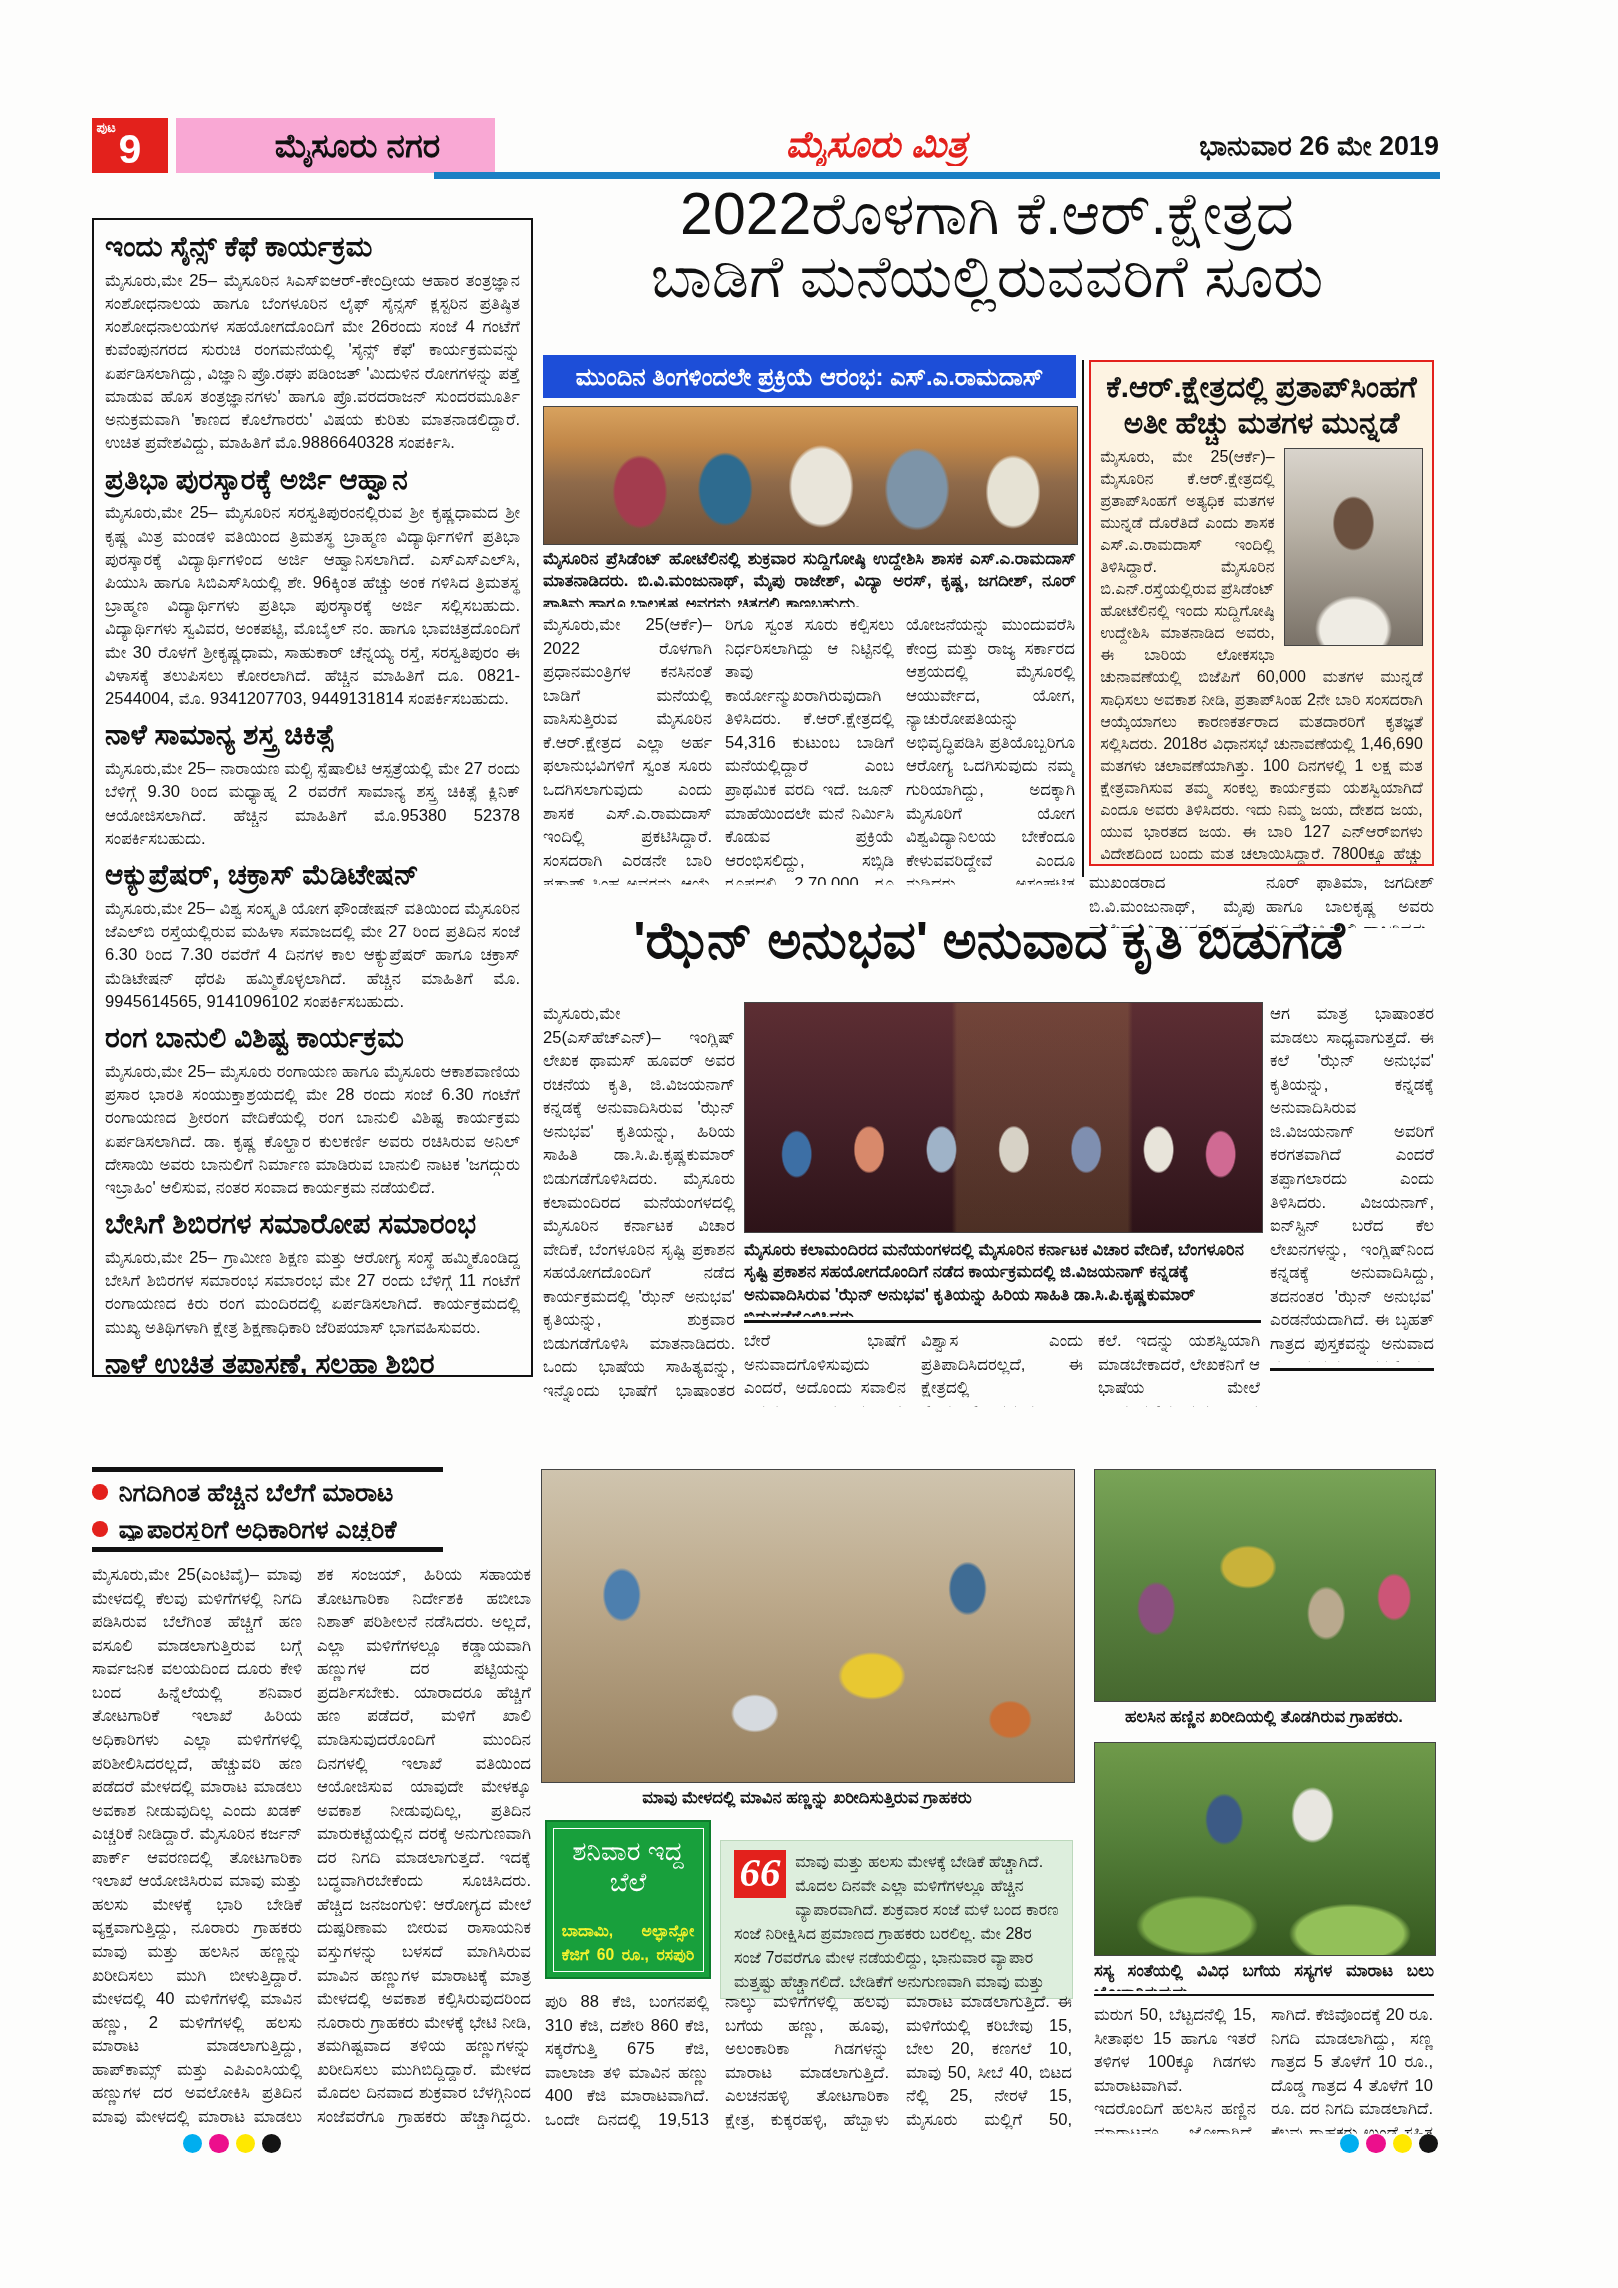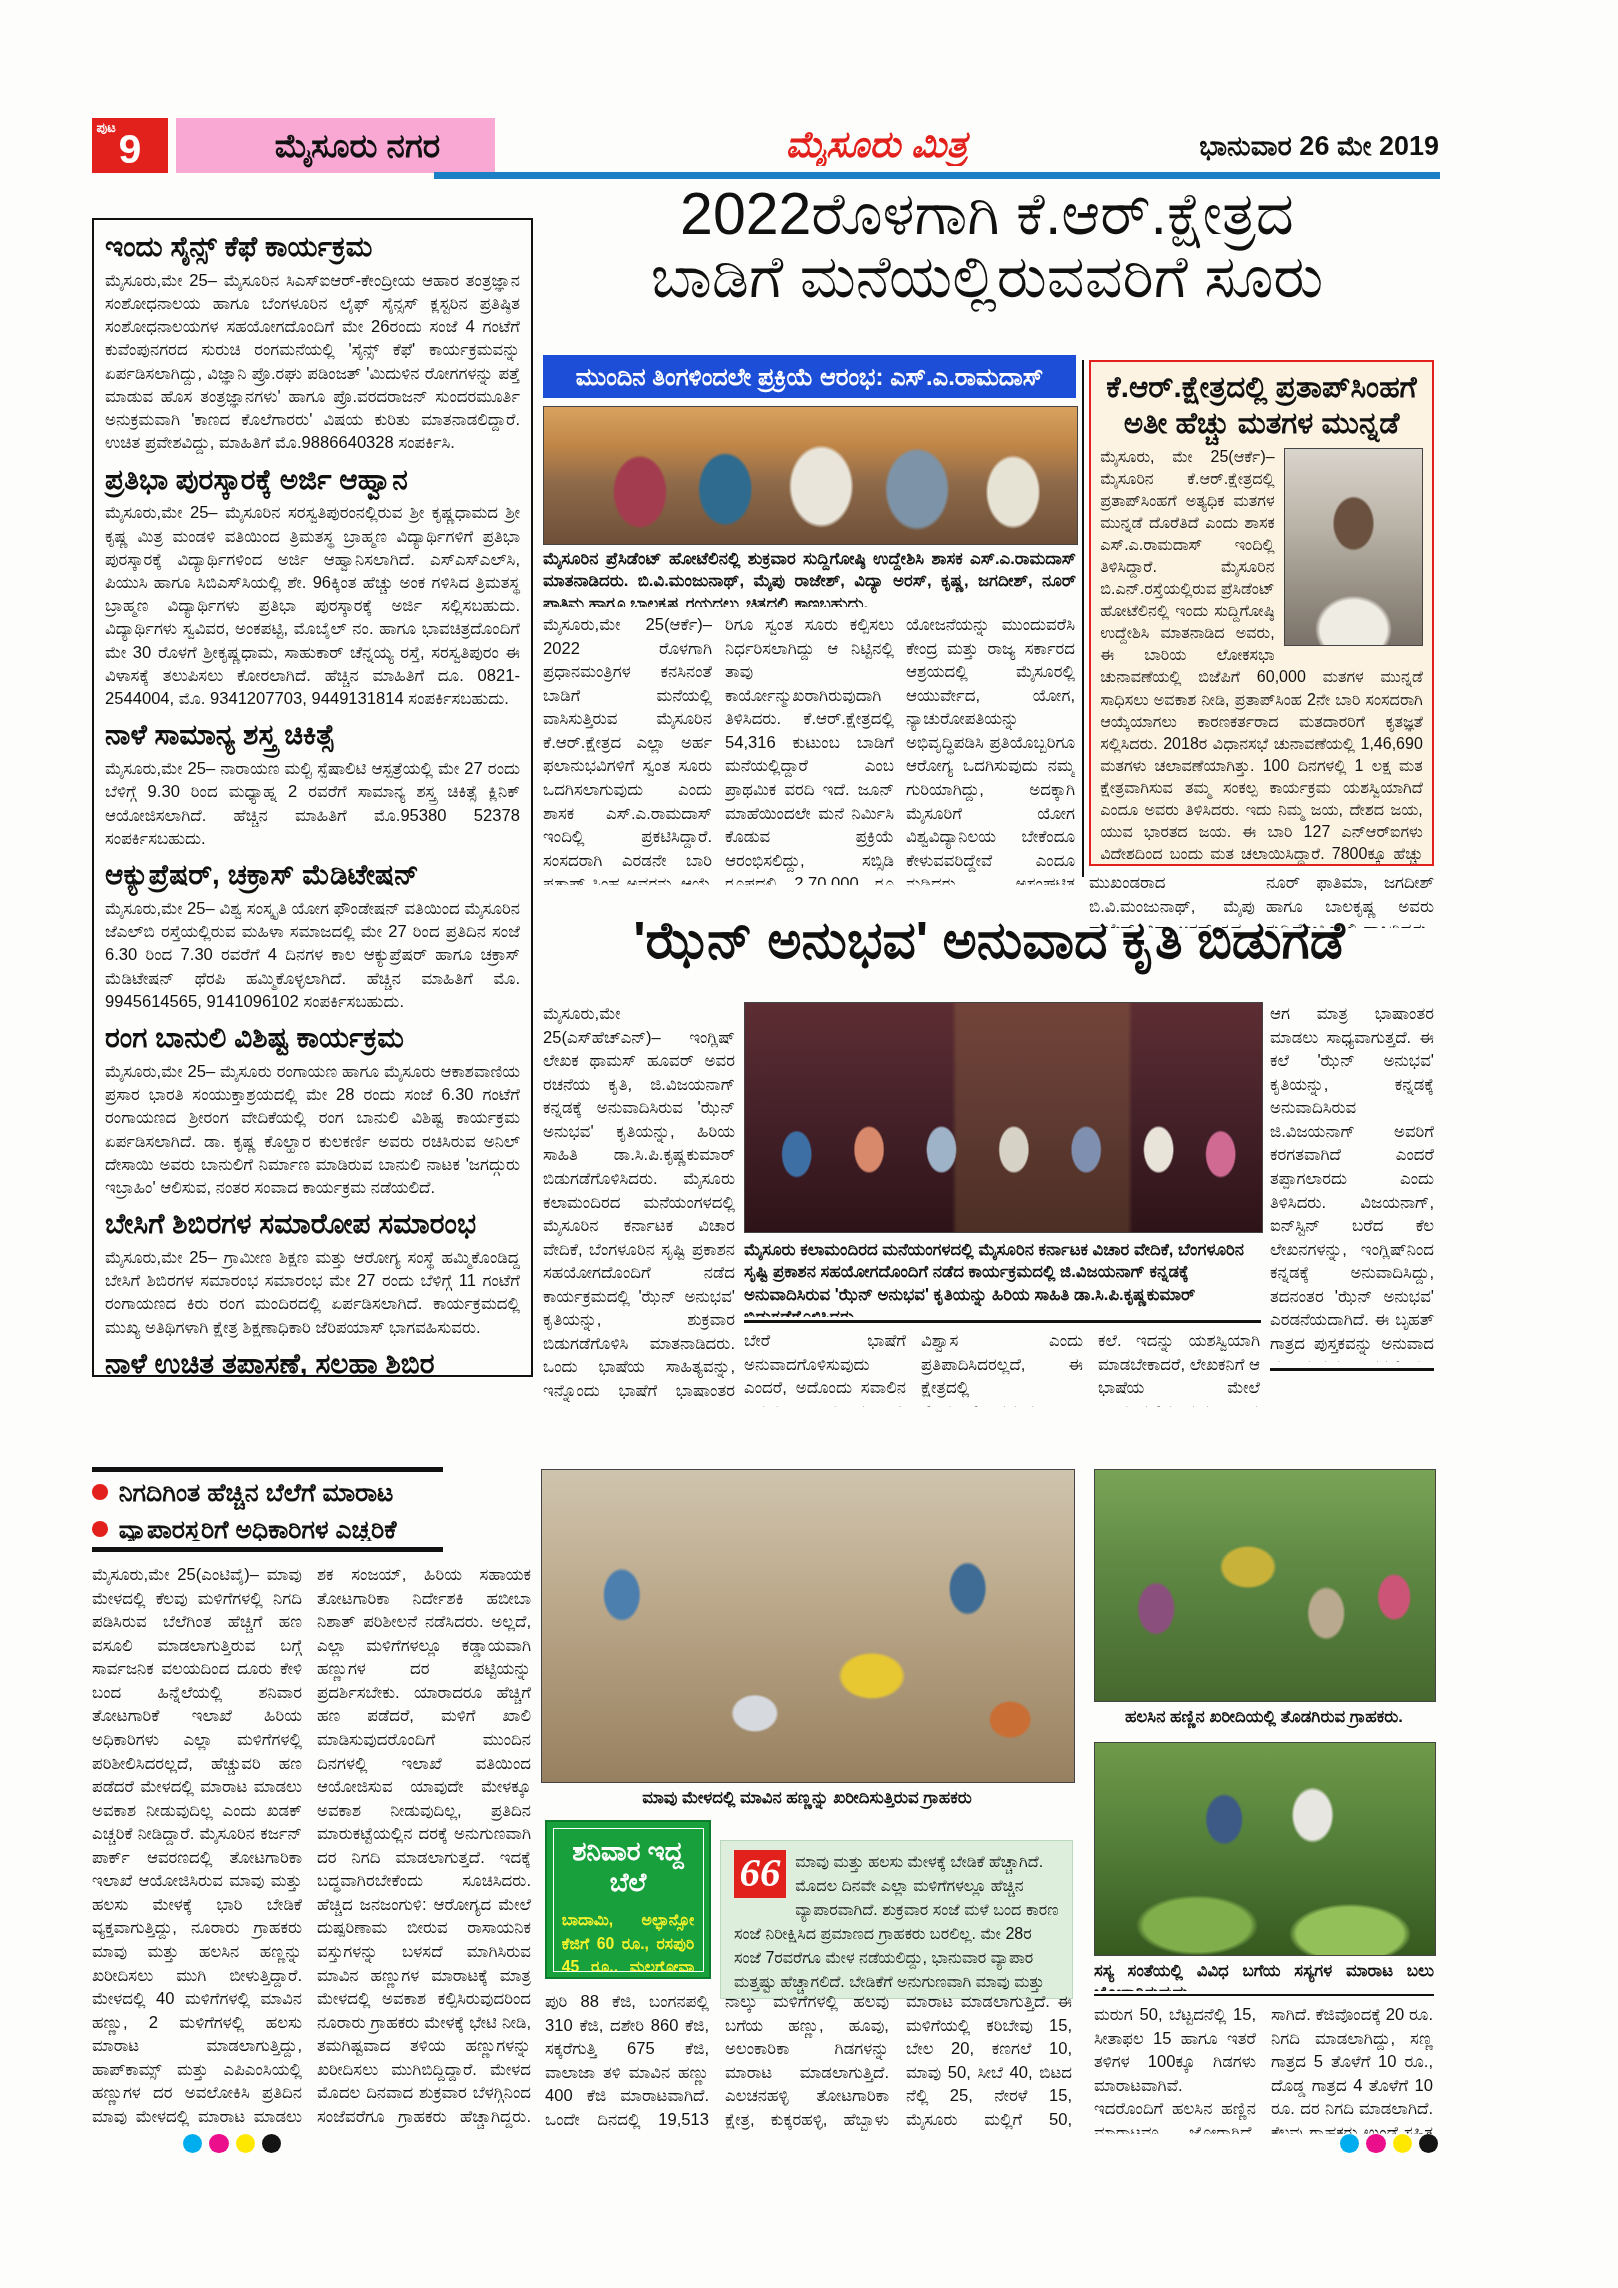--- a/index.html
+++ b/index.html
@@ -53,21 +53,21 @@
                 radial-gradient(37px 50px at 38% 36%,#3c5a85 0 45%,transparent 52%),
                 radial-gradient(111px 55px at 30% 86%,#7fae4a 0 48%,transparent 55%),
                 radial-gradient(111px 55px at 75% 90%,#93c059 0 48%,transparent 55%);}
   .rule-h{background:#111;}
   .dot{width:19.4px;height:19.4px;border-radius:50%;display:inline-block;margin-right:2.8px;}
   .bullet-dot{width:15.7px;height:15.7px;border-radius:50%;background:#e3211c;display:inline-block;
               margin-right:11px;flex:0 0 auto;margin-top:7.4px;}
   .bullet-line{display:flex;align-items:flex-start;font-size:25px;font-weight:bold;line-height:1.25;margin:5.5px 0;}
   .green-box{background:#18a03c;border:2.8px solid #0e7d2c;padding:5.5px;}
   .green-inner{border:1.8px solid #fff;height:100%;box-sizing:border-box;padding:7.4px 8.3px;overflow:hidden;}
-  .green-title{color:#fff;font-weight:bold;font-size:26px;text-align:center;line-height:1.2;margin-bottom:10px;}
+  .green-title{color:#fff;font-weight:normal;font-size:26px;text-align:center;line-height:1.2;margin-bottom:21px;}
   .green-body{color:#f6f42e;font-weight:bold;font-size:15.7px;line-height:1.5;text-align:justify;}
   .quote-box{background:#ddeedd;border:1.8px solid #bcd8bc;padding:9.2px 13px;overflow:hidden;}
   .quote-icon{float:left;width:52px;height:48px;background:#e3211c;color:#fff;
               font-family:"Liberation Serif",serif;font-weight:bold;font-style:italic;
               font-size:41px;line-height:44px;text-align:center;margin:0 9.2px 3.7px 0;}
   .quote-text{font-size:16px;line-height:1.5;text-align:justify;}
 </style>
 </head>
 <body>
 
@@ -114,21 +114,21 @@
     </div>
     <div>
       <div class="brief-title">ನಾಳೆ ಉಚಿತ ತಪಾಸಣೆ, ಸಲಹಾ ಶಿಬಿರ</div>
 
     </div>
 
   </div>
 
   <div class="abs ctr" style="left:543px;top:355px;width:533px;height:43px;background:#1d4ed8;color:#fff;font-size:24px;font-weight:bold;line-height:43px;overflow:hidden;">ಮುಂದಿನ ತಿಂಗಳಿಂದಲೇ ಪ್ರಕ್ರಿಯೆ ಆರಂಭ: ಎಸ್.ಎ.ರಾಮದಾಸ್</div>
   <div class="abs photo ph-press" style="left:543px;top:406px;width:533px;height:137px;"></div>
-  <div class="abs cap jt" style="left:543px;top:548px;width:533px;height:59px;">ಮೈಸೂರಿನ ಪ್ರೆಸಿಡೆಂಟ್ ಹೋಟೆಲಿನಲ್ಲಿ ಶುಕ್ರವಾರ ಸುದ್ದಿಗೋಷ್ಠಿ ಉದ್ದೇಶಿಸಿ ಶಾಸಕ ಎಸ್.ಎ.ರಾಮದಾಸ್ ಮಾತನಾಡಿದರು. ಬಿ.ವಿ.ಮಂಜುನಾಥ್, ಮೈಪು ರಾಜೇಶ್, ವಿದ್ಯಾ ಅರಸ್, ಕೃಷ್ಣ, ಜಗದೀಶ್, ನೂರ್ ಫಾತಿಮ ಹಾಗೂ ಬಾಲಕೃಷ್ಣ ರಯದಲ್ನು ಚಿತ್ರದಲ್ಲಿ ಕಾಣಬಹುದು.</div>
+  <div class="abs cap jt" style="left:543px;top:548px;width:533px;height:59px;">ಮೈಸೂರಿನ ಪ್ರೆಸಿಡೆಂಟ್ ಹೋಟೆಲಿನಲ್ಲಿ ಶುಕ್ರವಾರ ಸುದ್ದಿಗೋಷ್ಠಿ ಉದ್ದೇಶಿಸಿ ಶಾಸಕ ಎಸ್.ಎ.ರಾಮದಾಸ್ ಮಾತನಾಡಿದರು. ಬಿ.ವಿ.ಮಂಜುನಾಥ್, ಮೈಪು ರಾಜೇಶ್, ವಿದ್ಯಾ ಅರಸ್, ಕೃಷ್ಣ, ಜಗದೀಶ್, ನೂರ್ ಫಾತಿಮ ಹಾಗೂ ಬಾಲಕೃಷ್ಣ ಅವರನ್ನು ಚಿತ್ರದಲ್ಲಿ ಕಾಣಬಹುದು.</div>
   <div class="abs body-txt jt" style="left:543px;top:613px;width:169px;height:272px;">ಮೈಸೂರು,ಮೇ 25(ಆರ್ಕೆ)– 2022 ರೊಳಗಾಗಿ ಪ್ರಧಾನಮಂತ್ರಿಗಳ ಕನಸಿನಂತೆ ಬಾಡಿಗೆ ಮನೆಯಲ್ಲಿ ವಾಸಿಸುತ್ತಿರುವ ಮೈಸೂರಿನ ಕೆ.ಆರ್.ಕ್ಷೇತ್ರದ ಎಲ್ಲಾ ಅರ್ಹ ಫಲಾನುಭವಿಗಳಿಗೆ ಸ್ವಂತ ಸೂರು ಒದಗಿಸಲಾಗುವುದು ಎಂದು ಶಾಸಕ ಎಸ್.ಎ.ರಾಮದಾಸ್ ಇಂದಿಲ್ಲಿ ಪ್ರಕಟಿಸಿದ್ದಾರೆ. ಸಂಸದರಾಗಿ ಎರಡನೇ ಬಾರಿ ಪ್ರತಾಪ್ ಸಿಂಹ ಅವರನ್ನು ಆಯ್ಕೆ ಮಾಡಿದ ಮತದಾರರಿಗೆ ಕೃತಜ್ಞತೆ ಹೇಳುವ ಸಲುವಾಗಿ ಮೈಸೂರಿನ ಬಿ.ಎನ್. ರಸ್ತೆಯಲ್ಲಿರುವ ಹೋಟೆಲ್ ಪ್ರೆಸಿಡೆಂಟ್‌ನಲ್ಲಿ ಕರೆದಿದ್ದ ಪತ್ರಿಕಾಗೋಷ್ಠಿಯಲ್ಲಿ ಈ ವಿಷಯ ತಿಳಿಸಿದರು. ಭಾರತದ 75ನೇ ಸ್ವಾತಂತ್ರ್ಯ ವರ್ಷವಾದ 2022ರ ಆಗಸ್ಟ್ 15ರೊಳಗಾಗಿ ಪ್ರಧಾನಮಂತ್ರಿಗಳ ಆವಾಜ್ ಹಾಗೂ ಆಶ್ರಯ ಯೋಜನೆಗಳಡಿ ಪ್ರತಿಯೊಬ್ಬ</div>
   <div class="abs body-txt jt" style="left:725px;top:613px;width:169px;height:272px;">ರಿಗೂ ಸ್ವಂತ ಸೂರು ಕಲ್ಪಿಸಲು ನಿರ್ಧರಿಸಲಾಗಿದ್ದು ಆ ನಿಟ್ಟಿನಲ್ಲಿ ತಾವು ಕಾರ್ಯೋನ್ಮುಖರಾಗಿರುವುದಾಗಿ ತಿಳಿಸಿದರು. ಕೆ.ಆರ್.ಕ್ಷೇತ್ರದಲ್ಲಿ 54,316 ಕುಟುಂಬ ಬಾಡಿಗೆ ಮನೆಯಲ್ಲಿದ್ದಾರೆ ಎಂಬ ಪ್ರಾಥಮಿಕ ವರದಿ ಇದೆ. ಜೂನ್ ಮಾಹೆಯಿಂದಲೇ ಮನೆ ನಿರ್ಮಿಸಿ ಕೊಡುವ ಪ್ರಕ್ರಿಯೆ ಆರಂಭಿಸಲಿದ್ದು, ಸಬ್ಸಿಡಿ ರೂಪದಲ್ಲಿ 2,70,000 ರೂ ಸಾಲ ಸೌಲಭ್ಯವನ್ನು ಬ್ಯಾಂಕ್ ಮೂಲಕ ಕೊಡಿಸಲು ಪ್ರಯತ್ನಿಸಲಾಗುವುದು ಎಂದು ರಾಮದಾಸ್ ನುಡಿದರು. ಆನ್‌ಲೈನ್‌ನಲ್ಲಿ ಅರ್ಜಿ ಪಡೆದು ಪಾರದರ್ಶಕವಾಗಿ ನಿಜವಾದ ಫಲಾನುಭವಿಗಳನ್ನು ಗುರ್ತಿಸಿ ಮನೆ ಒದಗಿಸಲು ತಾವು ಈಗಾಗಲೇ ಸಕಲ ಸಿದ್ಧತೆ ಮಾಡಿಕೊಂಡಿರುವುದಾಗಿಯೂ ಪ್ರಶ್ನೆಯೊಂದಕ್ಕೆ ಪ್ರತಿಕ್ರಿಯಿಸಿ 'ಆರೋಗ್ಯ ಮೈಸೂರು'</div>
   <div class="abs body-txt jt" style="left:906px;top:613px;width:169px;height:272px;">ಯೋಜನೆಯನ್ನು ಮುಂದುವರೆಸಿ ಕೇಂದ್ರ ಮತ್ತು ರಾಜ್ಯ ಸರ್ಕಾರದ ಆಶ್ರಯದಲ್ಲಿ ಮೈಸೂರಲ್ಲಿ ಆಯುರ್ವೇದ, ಯೋಗ, ನ್ಯಾಚುರೋಪತಿಯನ್ನು ಅಭಿವೃದ್ಧಿಪಡಿಸಿ ಪ್ರತಿಯೊಬ್ಬರಿಗೂ ಆರೋಗ್ಯ ಒದಗಿಸುವುದು ನಮ್ಮ ಗುರಿಯಾಗಿದ್ದು, ಅದಕ್ಕಾಗಿ ಮೈಸೂರಿಗೆ ಯೋಗ ವಿಶ್ವವಿದ್ಯಾನಿಲಯ ಬೇಕೆಂದೂ ಕೇಳುವವರಿದ್ದೇವೆ ಎಂದೂ ನುಡಿದರು. ಅಸಂಘಟಿತ ಕಾರ್ಮಿಕರಿಗೆ ಆರೋಗ್ಯ ಭದ್ರತೆ, ಪಿಂಚಣಿ, ಅವರ ಮಕ್ಕಳಿಗೆ ಶಿಕ್ಷಣ ನೀಡಲು ತಾವು ಆದ್ಯತೆ ನೀಡುವ ಜತೆಗೆ ರಾಜ್ಯಸಭೆಯಲ್ಲಿ ಬಾಕಿ ಉಳಿದಿರುವ ಮಸೂದೆಗೆ ಅಂಗೀಕಾರ ಪಡೆದು 8ನೇ ತರಗತಿವರೆಗೆ ವ್ಯಾಸಂಗ ಮಾಡಿದ ಪ್ರತಿಯೊಬ್ಬರಿಗೂ ಡಿಎಲ್ ನೀಡುವ ವ್ಯವಸ್ಥೆಯನ್ನು ಜಾರಿಗೆ ತರಲಾಗುವುದು ಎಂದು ರಾಮದಾಸ್ ನುಡಿದರು.</div>
 
   <div class="abs" style="left:1089px;top:360px;width:345px;height:506px;border:2.8px solid #e3211c;background:#fdf3e2;box-sizing:border-box;padding:7.4px 9.2px;overflow:hidden;">
     <div class="ctr" style="font-size:29.5px;font-weight:bold;line-height:1.2;">
       <div>ಕೆ.ಆರ್.ಕ್ಷೇತ್ರದಲ್ಲಿ ಪ್ರತಾಪ್‌ಸಿಂಹಗೆ</div>
       <div>ಅತೀ ಹೆಚ್ಚು ಮತಗಳ ಮುನ್ನಡೆ</div>
     </div>
     <div class="photo ph-portrait" style="float:right;width:137px;height:196px;margin:7.4px 0 5.5px 9.2px;"></div>

